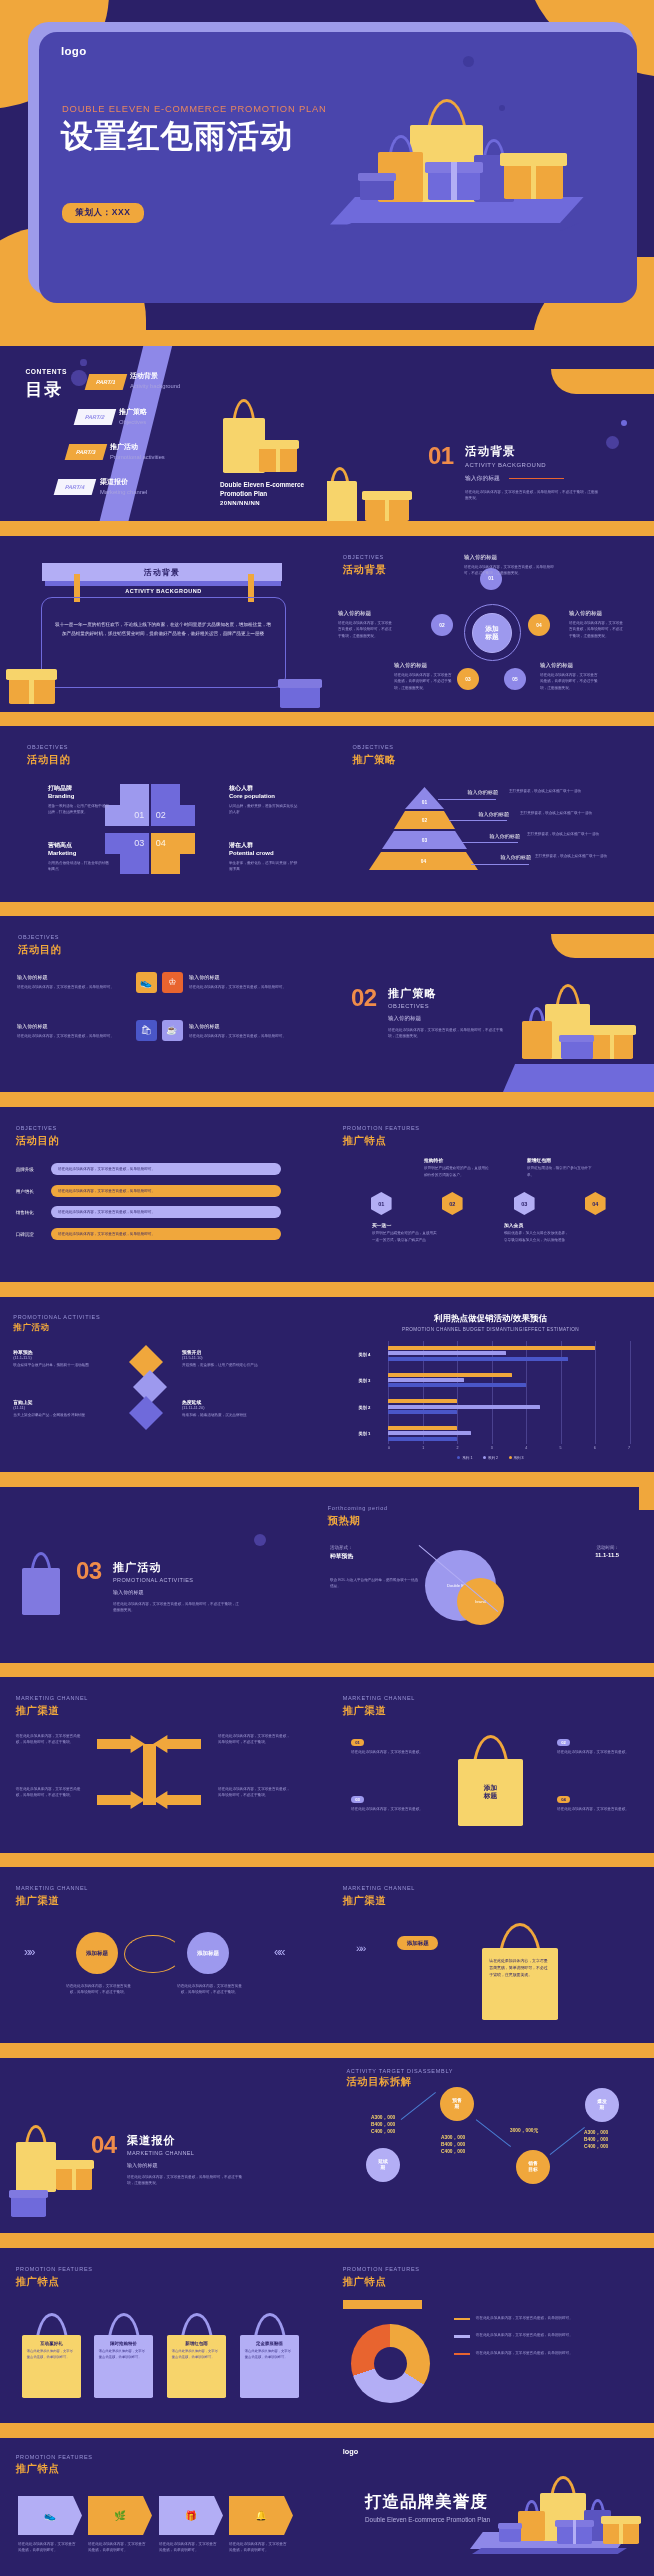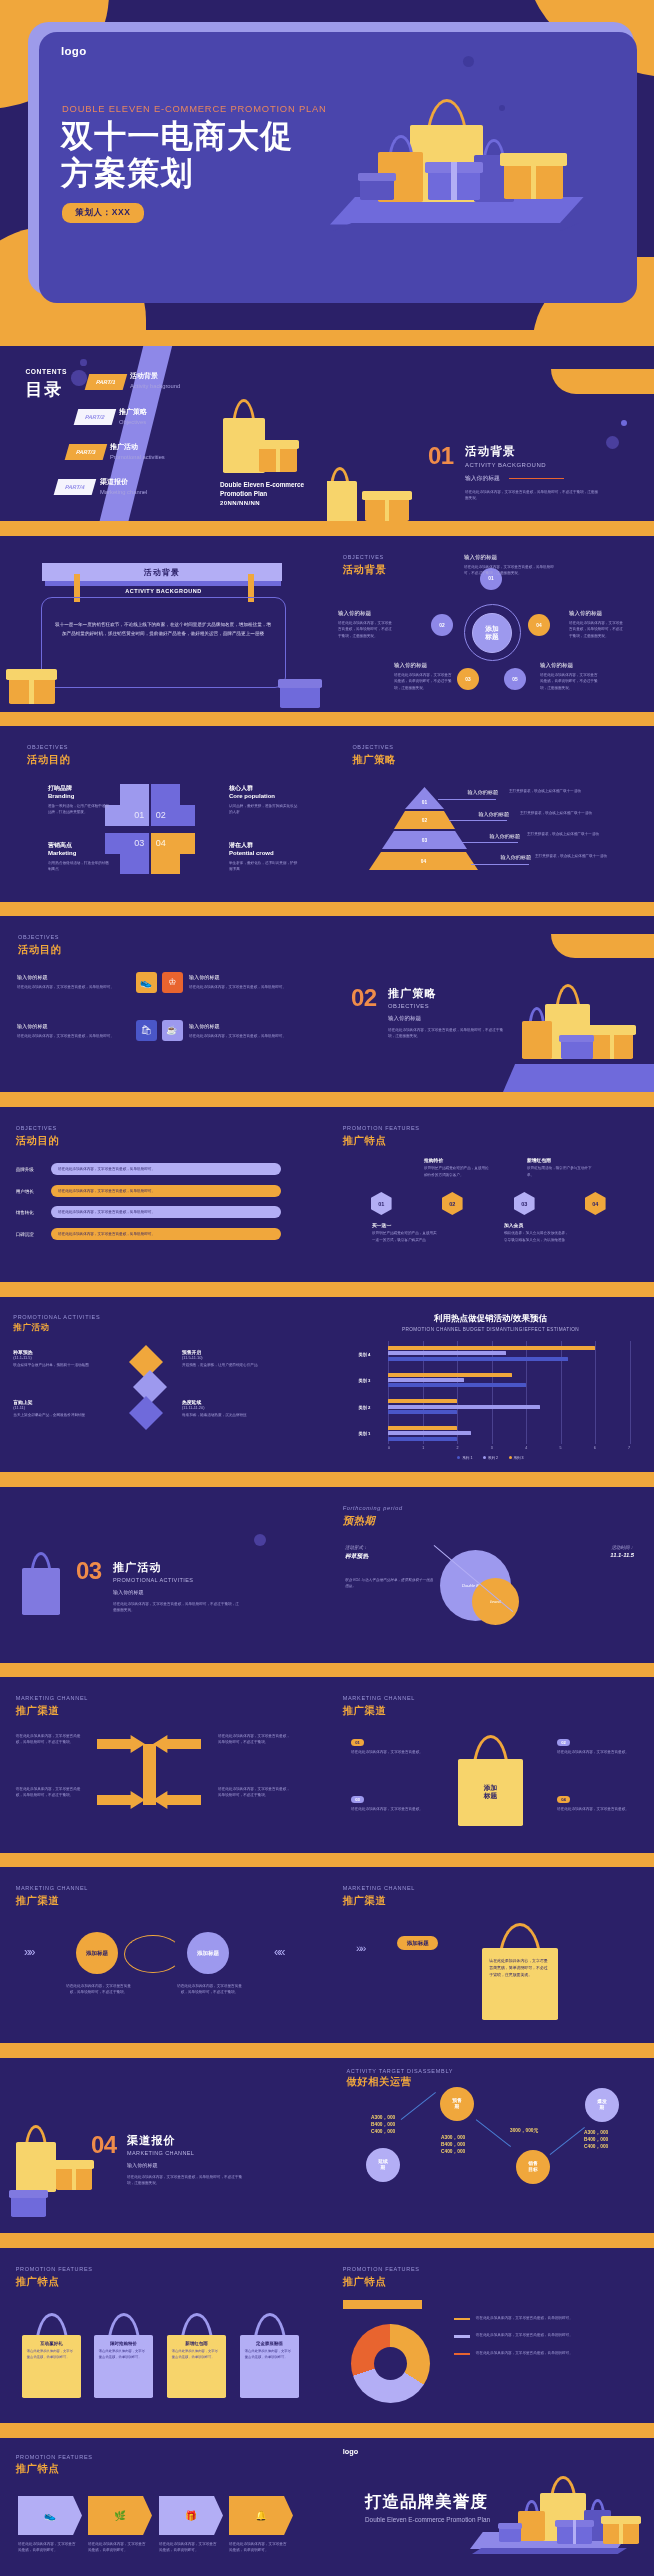--- a/index.html
+++ b/index.html
@@ -107,22 +107,21 @@
     <div class="blob-br"></div>
 
     <div class="cover-card-shadow"></div>
     <div class="cover-card">
       <div class="dot" style="left:424px;top:24px;width:11px;height:11px;background:#3f3a9c;"></div>
       <div class="dot" style="left:460px;top:73px;width:6px;height:6px;background:#3f3a9c;"></div>
 
       <div class="cover-logo">logo</div>
       <div class="cover-eyebrow">DOUBLE ELEVEN E-COMMERCE PROMOTION PLAN</div>
       <div class="cover-title">
-        <div>双十一电商大促</div>
-        <div>方案策划</div>
+        <div>设置红包雨活动</div>
       </div>
       <div class="cover-pill">策划人：XXX</div>
 
       <div class="cover-plat"></div>
       <div class="cover-plat2"></div>
       <div class="bag" style="left:371px;top:67px;width:73px;height:103px;">
         <div class="handle" style="border-color:#f0a73c;"></div>
         <div class="body" style="background:#f7d46b;"></div>
       </div>
       <div class="bag" style="left:339px;top:103px;width:45px;height:67px;">
@@ -592,21 +591,21 @@
     <div style="position:absolute;left:113px;top:90px;font-size:5.5px;color:#b9b4e2;letter-spacing:0.4px;">PROMOTIONAL ACTIVITIES</div>
     <div style="position:absolute;left:113px;top:102px;font-size:5.1px;color:#cfcaf0;">输入你的标题</div>
     <div class="body-xs" style="position:absolute;left:113px;top:114px;width:127px;">请在此处添加具体内容，文字尽量言简意赅，简单说明即可，不必过于繁琐，注意版面美观。</div>
     <div class="dot" style="left:254px;top:47px;width:12px;height:12px;background:#4a3f9e;"></div>
     <div class="bag" style="left:22px;top:65px;width:38px;height:63px;">
       <div class="handle" style="border-color:#6f6adb;"></div>
         <div class="body" style="background:#8079e0;"></div>
     </div>
   </div>
 
-  <div class="slide" style="left:327px;top:1487px;font-style:italic;">
+  <div class="slide" style="left:312px;top:1487px;">
     <div class="eyebrow" style="position:absolute;left:15.7px;top:18px;">Forthcoming period</div>
     <div class="sec-title" style="position:absolute;left:15.7px;top:27px;">预热期</div>
 
     <div style="position:absolute;left:18px;top:58px;width:91px;">
       <div style="font-size:4.5px;color:#b9b4e2;">活动形式：</div>
       <div style="font-size:5.8px;font-weight:bold;color:#fff;margin-top:2.4px;">种草预热</div>
       <div class="body-xs" style="margin-top:15.7px;">联合 KOL 与达人平台做产品种草，提前释放双十一优惠信息。</div>
     </div>
     <div style="position:absolute;left:216px;top:58px;width:91px;text-align:right;">
       <div style="font-size:4.5px;color:#b9b4e2;">活动时间：</div>
@@ -729,21 +728,21 @@
       <div class="lid" style="background:#f7d46b;"></div>
         <div class="ribbon" style="background:#f7d46b;"></div>
     </div>
     <div class="giftbox" style="left:11px;top:132px;width:35px;height:27px;background:#6f6adb;">
       <div class="lid" style="background:#8079e0;"></div>
     </div>
   </div>
 
   <div class="slide" style="left:327px;top:2058px;">
     <div class="eyebrow" style="position:absolute;left:19.4px;top:9.7px;">ACTIVITY TARGET DISASSEMBLY</div>
-    <div class="sec-title" style="position:absolute;left:19.4px;top:17px;">做好相关运营</div>
+    <div class="sec-title" style="position:absolute;left:19.4px;top:17px;">活动目标拆解</div>
 
     <div style="position:absolute;left:39px;top:90px;width:34px;height:34px;border-radius:50%;background:#b3aef5;display:flex;flex-direction:column;align-items:center;justify-content:center;color:#fff;font-size:4.8px;font-weight:bold;line-height:1.25;">
       <span>延续</span>
       <span>期</span>
     </div>
     <div style="position:absolute;left:113px;top:29px;width:34px;height:34px;border-radius:50%;background:#f0a73c;display:flex;flex-direction:column;align-items:center;justify-content:center;color:#fff;font-size:4.8px;font-weight:bold;line-height:1.25;">
       <span>预售</span>
       <span>期</span>
     </div>
     <div style="position:absolute;left:189px;top:92px;width:34px;height:34px;border-radius:50%;background:#f0a73c;display:flex;flex-direction:column;align-items:center;justify-content:center;color:#fff;font-size:4.8px;font-weight:bold;line-height:1.25;">

